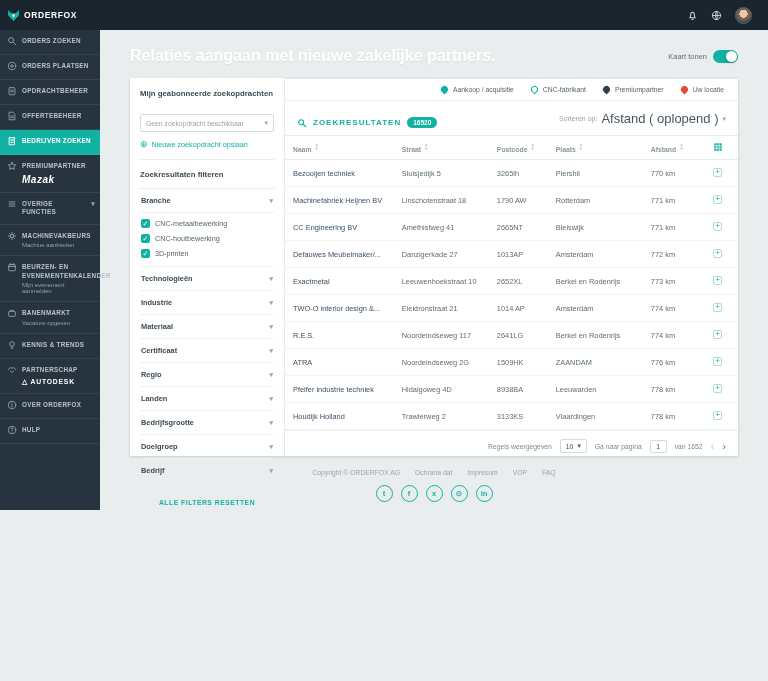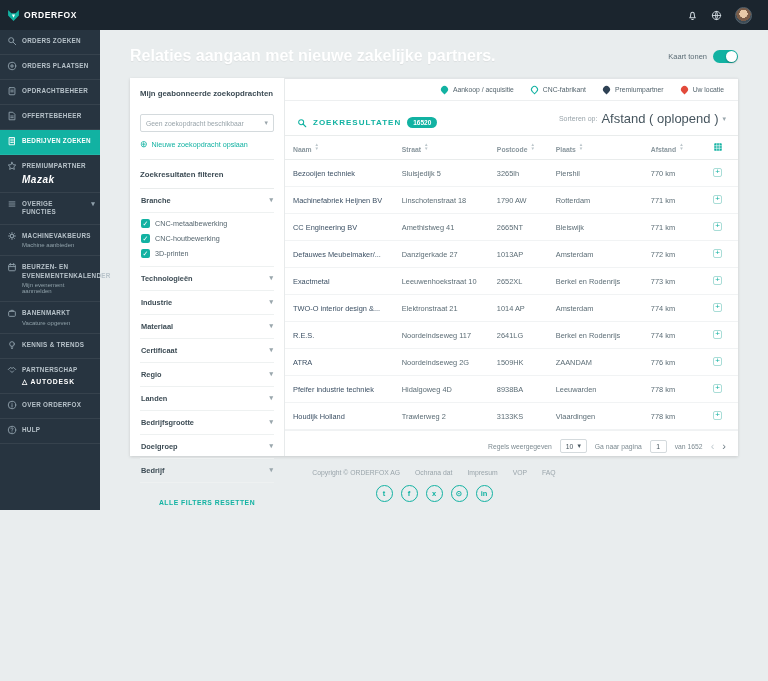--- a/index.html
+++ b/index.html
@@ -42,21 +42,21 @@
   .card { background:#fff; box-shadow:0 1px 3px rgba(0,0,0,.14); display:flex; min-height:0; }
 
   .filters-col { width:155px; flex-shrink:0; border-right:1px solid #e7eaeb; padding:11px 10px 14px; }
   .sec-title { font-size:7.8px; font-weight:bold; color:#3d4c55; margin-bottom:16px; }
   .select { border:1px solid #d4dadd; border-radius:2px; padding:4px 5px; font-size:6.8px; color:#9aa5ab;
             display:flex; justify-content:space-between; align-items:center; margin-bottom:8px; cursor:pointer; }
   .new-link { color:#12b2a2; font-size:7.2px; display:flex; align-items:center; gap:4px; cursor:pointer;
               padding-bottom:10px; border-bottom:1px solid #e9ecec; margin-bottom:10px; }
   .new-link .plus-ico { font-size:9px; line-height:1; }
   .filters-title { font-size:7.8px; font-weight:bold; color:#3d4c55; padding-bottom:9px; border-bottom:1px solid #e9ecec; }
-  .flt-head { display:flex; justify-content:space-between; align-items:flex-start; padding:7px 1px;
+  .flt-head { display:flex; justify-content:space-between; align-items:flex-end; padding:7px 1px;
               border-bottom:1px solid #eef1f1; font-size:7.4px; font-weight:bold; color:#3d4c55; cursor:pointer; }
   .flt-head .chev { color:#9aa7ad; font-size:7px; }
   .flt-opts { padding:3px 0 5px; border-bottom:1px solid #eef1f1; }
   .flt-opt { display:flex; align-items:center; gap:5px; font-size:7.2px; color:#55656e; padding:3px 1px; cursor:pointer; }
   .cb { width:9px; height:9px; border-radius:2px; background:#12b2a2; color:#fff; font-size:7px; line-height:9px; text-align:center; flex-shrink:0; }
   .reset { color:#12b2a2; font-size:6.8px; font-weight:bold; letter-spacing:.5px; text-align:center; margin-top:16px; cursor:pointer; }
 
   
   .right-col { flex:1; display:flex; flex-direction:column; min-width:0; }
   .map { position:relative; height:200px; background:#dfe9ee; overflow:hidden; border-bottom:1px solid #e2e5e7; cursor:grab; }

